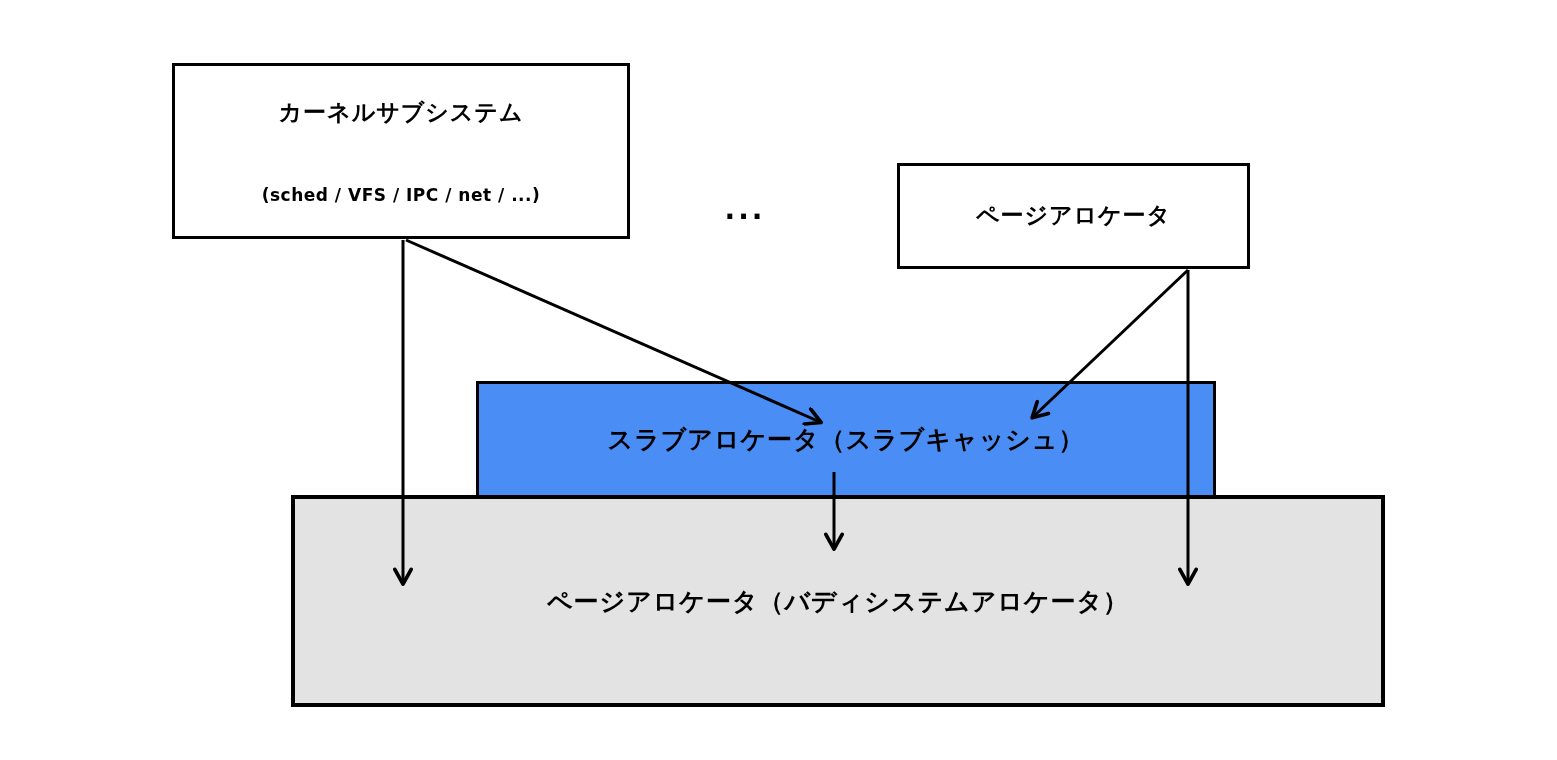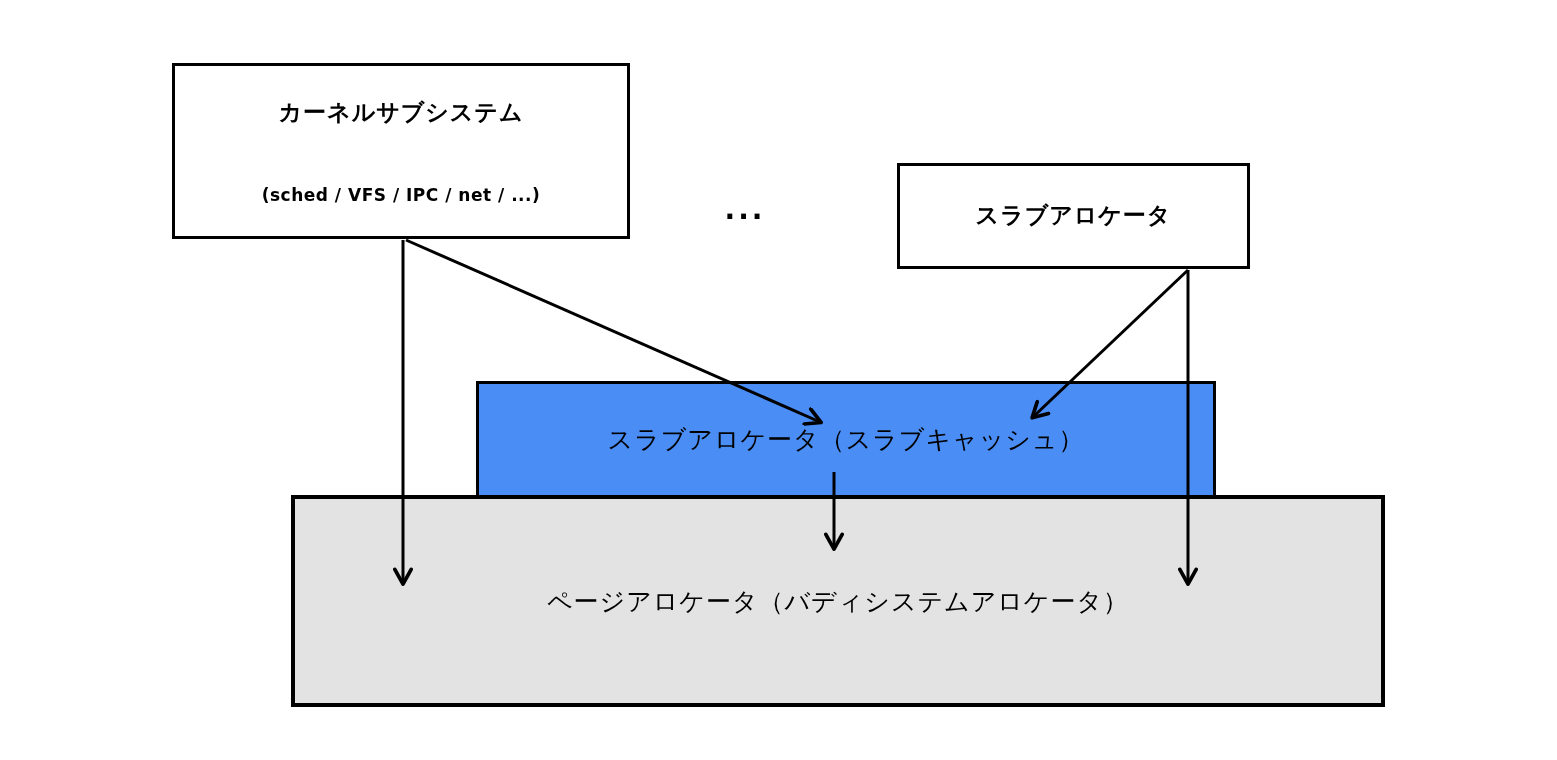--- a/index.html
+++ b/index.html
@@ -59,21 +59,21 @@
     letter-spacing: 1px;
   }
   .box-subtitle {
     font-size: 17px;
     font-weight: 600;
     margin-top: 20px;
     letter-spacing: 0.5px;
   }
   .label-large {
     font-size: 25px;
-    font-weight: 400;
+    font-weight: 700;
     letter-spacing: 1px;
   }
   .ellipsis {
     position: absolute;
     left: 705px; top: 193px;
     width: 80px;
     text-align: center;
     font-size: 28px;
     font-weight: bold;
     letter-spacing: 3px;
@@ -95,21 +95,21 @@
 <div class="canvas">
 
   <div class="box box-kernel">
     <div class="box-title">カーネルサブシステム</div>
     <div class="box-subtitle">(sched / VFS / IPC / net / ...)</div>
   </div>
 
   <div class="ellipsis">...</div>
 
   <div class="box box-device">
-    <div class="box-title">スラブアロケータ</div>
+    <div class="box-title">ページアロケータ</div>
   </div>
 
   <div class="box box-slab">
     <div class="label-large">スラブアロケータ（スラブキャッシュ）</div>
   </div>
 
   <div class="box box-page">
     <div class="label-large">ページアロケータ（バディシステムアロケータ）</div>
   </div>
 

